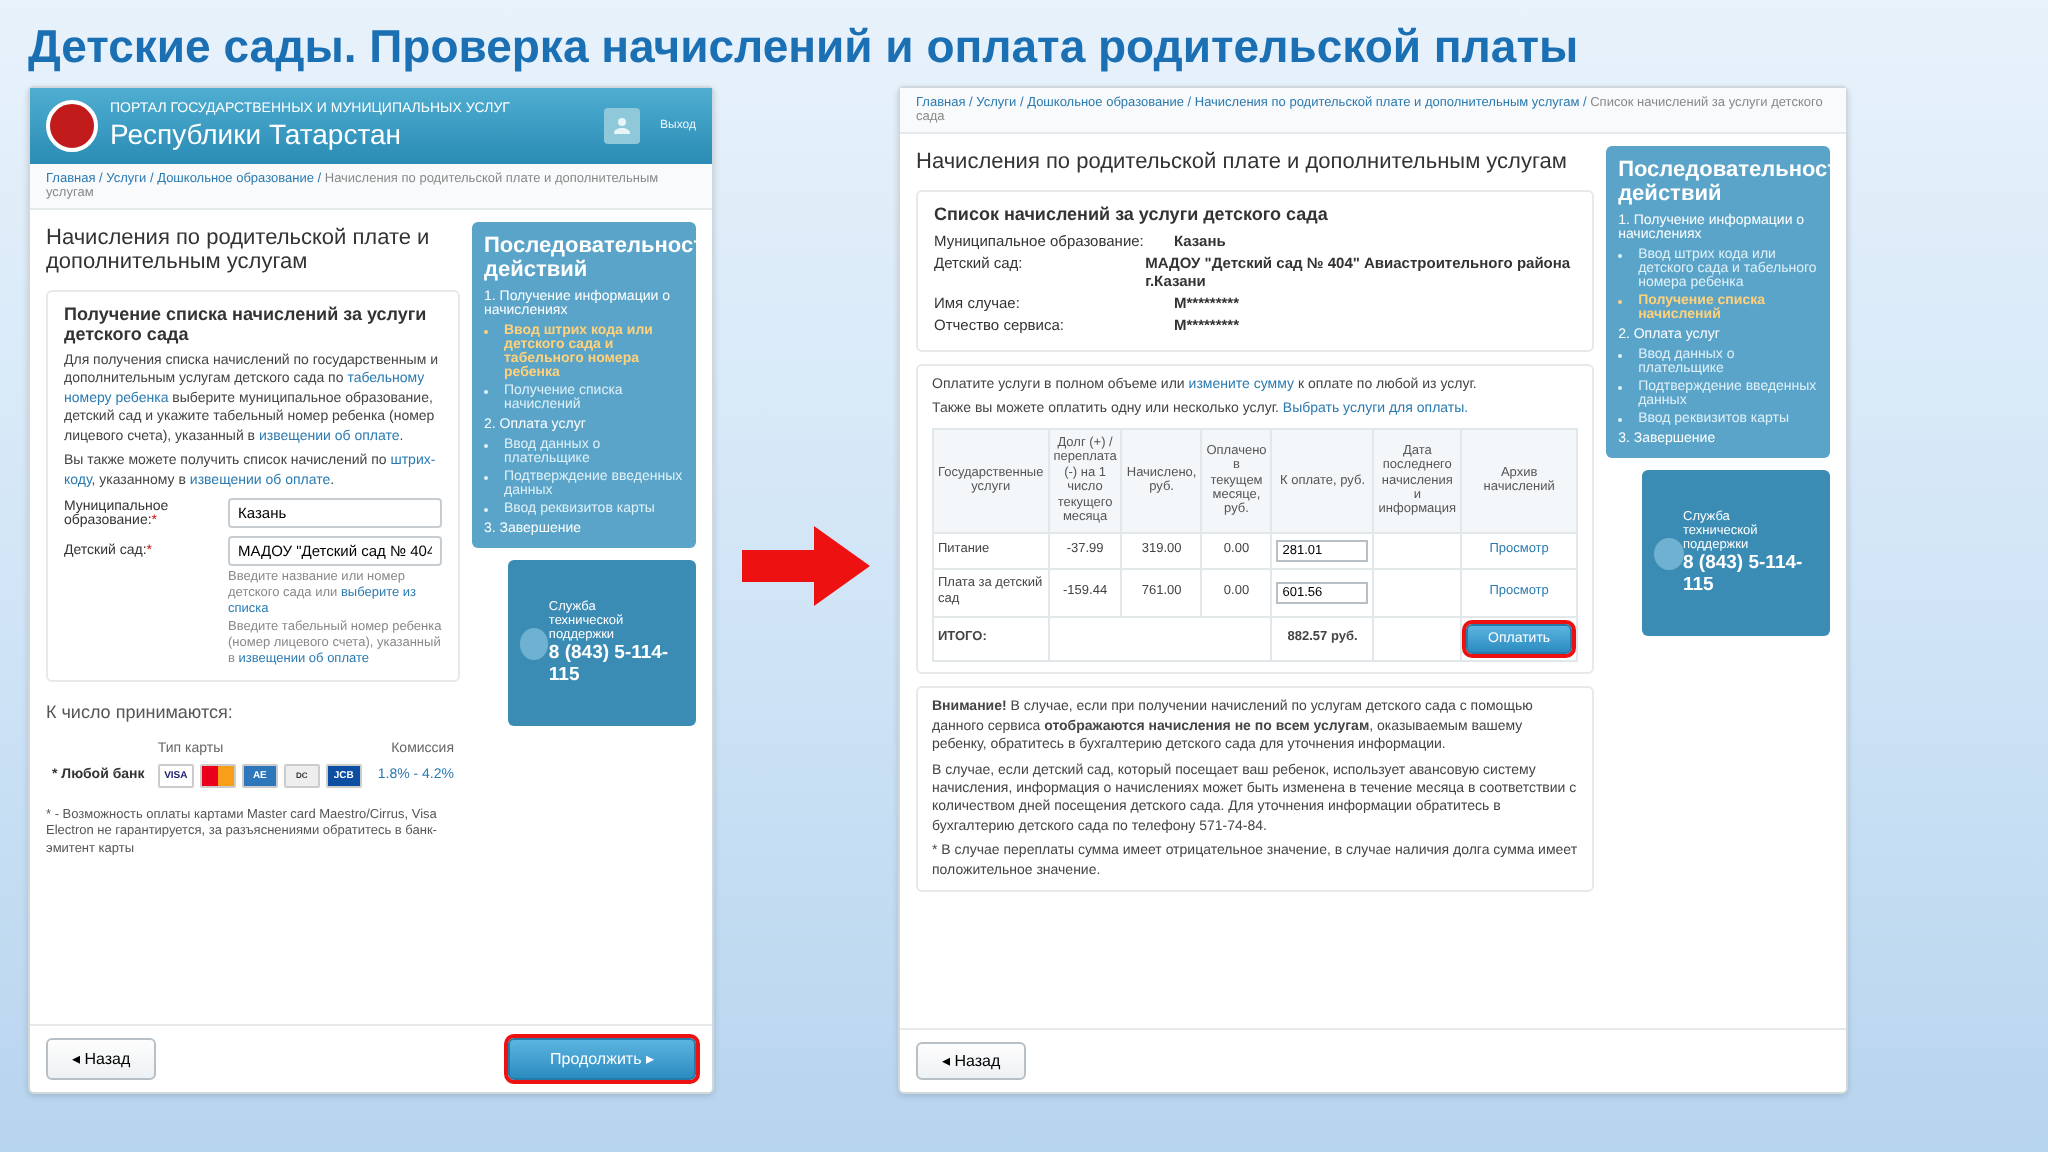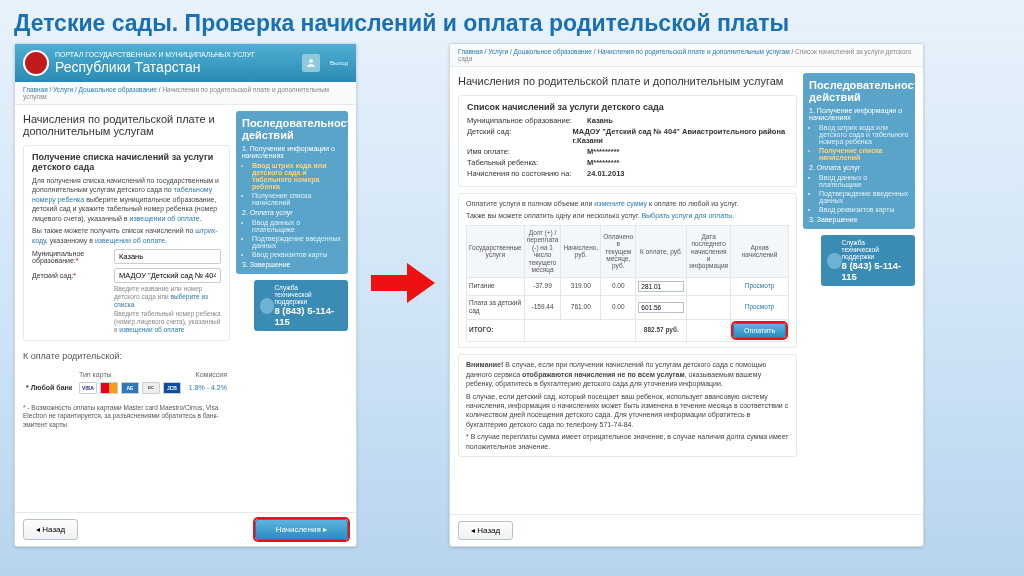--- a/index.html
+++ b/index.html
@@ -29,21 +29,21 @@
 .row label{width:82px;font-size:7px;color:#333;}
 .row .req{color:#c00;}
 .row input{flex:1;font-size:7.5px;padding:2px 4px;border:1px solid #c7cdd1;border-radius:2px;background:#fff;}
 .hint{font-size:6.5px;color:#888;margin:2px 0 0 82px;line-height:1.2;}
 .hint a{color:#2a7ab0;}
 .side{width:112px;display:flex;flex-direction:column;gap:6px;}
 .sidecard{background:#5aa4c9;color:#fff;border-radius:3px;padding:6px;font-size:7px;}
 .sidecard h4{margin:0 0 4px 0;font-size:11px;}
 .sidecard li{list-style:disc;margin-left:10px;padding:1px 0;color:#dff1f8;}
 .sidecard li.hl{color:#ffd27a;font-weight:bold;}
-.support{background:#3b8cb5;color:#fff;border-radius:3px;padding:4px 6px;font-size:6.5px;display:flex;gap:0;align-items:center;margin-left:18px;}
+.support{background:#3b8cb5;color:#fff;border-radius:3px;padding:20px 6px;font-size:6.5px;display:flex;gap:0;align-items:center;margin-left:18px;}
 .support .ico{width:16px;height:16px;border-radius:50%;background:#6fb1d0;}
 .support .ph{font-size:9.5px;font-weight:bold;}
 .paytitle{font-size:9px;color:#555;margin:4px 0 2px 0;}
 .ptable{width:100%;font-size:7px;border-collapse:collapse;}
 .ptable th{text-align:left;color:#666;font-weight:normal;padding:2px 3px;}
 .ptable td{padding:2px 3px;}
 .clogos{display:flex;gap:3px;}
 .cl{width:16px;height:10px;border:1px solid #ccc;border-radius:1px;font-size:5px;display:flex;align-items:center;justify-content:center;font-weight:bold;}
 .cl.v{color:#1a1f71;}
 .cl.m{background:linear-gradient(90deg,#eb001b 50%,#f79e1b 50%);}
@@ -103,21 +103,21 @@
                 <label><span>Муниципальное образование:</span><span class="req">*</span></label>
                 <input value="Казань" style="">
               </div>
       <div class="row">
                 <label><span>Детский сад:</span><span class="req">*</span></label>
                 <input value="МАДОУ &quot;Детский сад № 404&quot; Авиастроител" style="">
               </div>
       <div class="hint"><span>Введите название или номер детского сада или </span><a>выберите из списка</a></div>
       <div class="hint"><span>Введите табельный номер ребенка (номер лицевого счета), указанный в </span><a>извещении об оплате</a></div>
      </div>
-     <div class="paytitle">К оплате родительской:</div>
+     <div class="paytitle">К число принимаются:</div>
      <table class="ptable">
       <tbody>
                 <tr>
                   <th></th>
                   <th>Тип карты</th>
                   <th style="text-align:right;">Комиссия</th>
                 </tr>
       <tr>
        <td style="font-weight:bold;">* Любой банк</td>
        <td>
@@ -156,21 +156,21 @@
       <div>
                 <div>Служба</div>
                 <div>технической поддержки</div>
                 <div class="ph">8 (843) 5-114-115</div>
               </div>
      </div>
     </div>
    </div>
    <div class="foot">
     <button class="btn">◂ <span>Назад</span></button>
-    <span class="hlred"><button class="btn primary"><span>Начисления</span> ▸</button></span>
+    <span class="hlred"><button class="btn primary"><span>Продолжить</span> ▸</button></span>
    </div>
   </div>
 
   <div class="arrow"><svg viewBox="0 0 64 48">
           <path d="M0 16h36V4l28 20-28 20V32H0z"></path>
         </svg></div>
 
   <div class="panel right">
    <div class="crumbs">
     <a class="link">Главная</a> / <a class="link">Услуги</a> / <a class="link">Дошкольное образование</a> / <a class="link">Начисления по родительской плате и дополнительным услугам</a> / <span>Список начислений за услуги детского сада</span>
@@ -182,30 +182,26 @@
       <h3>Список начислений за услуги детского сада</h3>
       <div class="kv">
                 <div class="k">Муниципальное образование:</div>
                 <div class="v">Казань</div>
               </div>
       <div class="kv">
                 <div class="k">Детский сад:</div>
                 <div class="v">МАДОУ "Детский сад № 404" Авиастроительного района г.Казани</div>
               </div>
       <div class="kv">
-                <div class="k">Имя оплате:</div>
+                <div class="k">Имя случае:</div>
                 <div class="v">М*********</div>
               </div>
       <div class="kv">
-                <div class="k">Табельный ребенка:</div>
+                <div class="k">Отчество сервиса:</div>
                 <div class="v">М*********</div>
-              </div>
-      <div class="kv">
-                <div class="k">Начисления по состоянию на:</div>
-                <div class="v">24.01.2013</div>
               </div>
      </div>
      <div class="notice">
       <div><span>Оплатите услуги в полном объеме или </span><a class="link">измените сумму</a><span> к оплате по любой из услуг.</span></div>
       <div style="margin-top:3px;"><span>Также вы можете оплатить одну или несколько услуг. </span><a class="link">Выбрать услуги для оплаты.</a></div>
       <table class="tbl">
        <tbody>
                   <tr>
         <th>Государственные услуги</th>
                     <th>Долг (+) / переплата (-) на 1 число текущего месяца</th>

